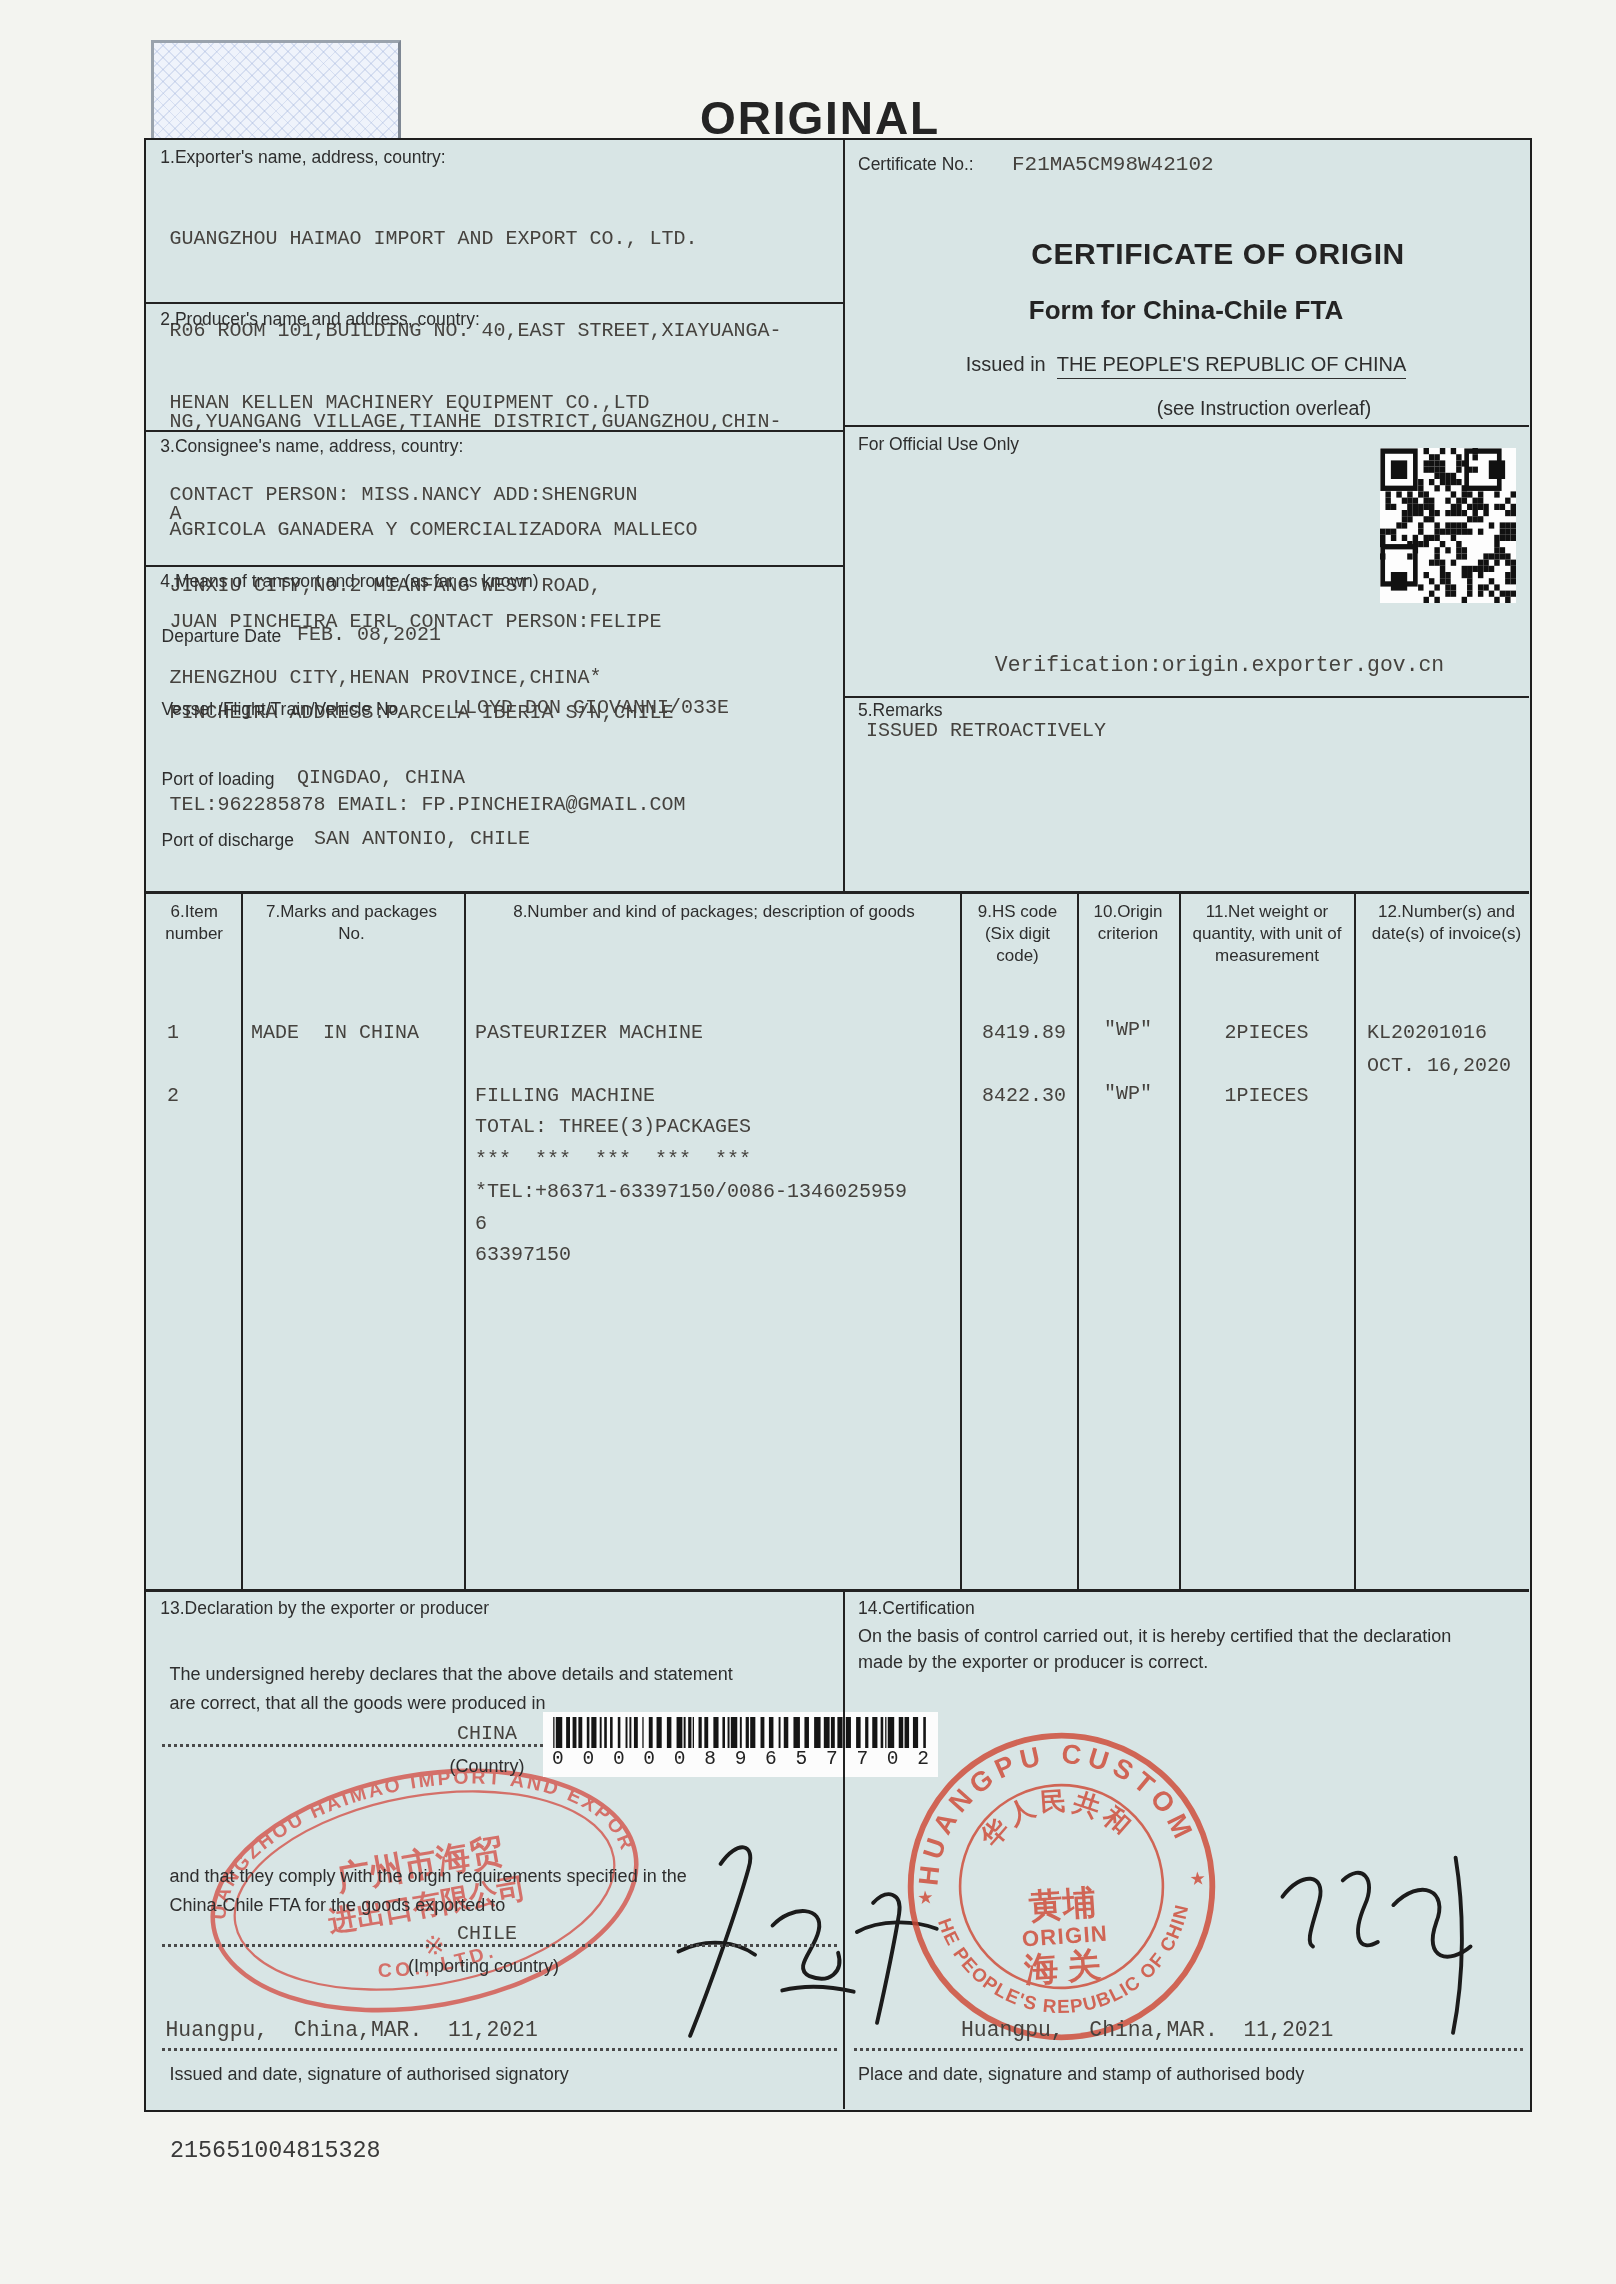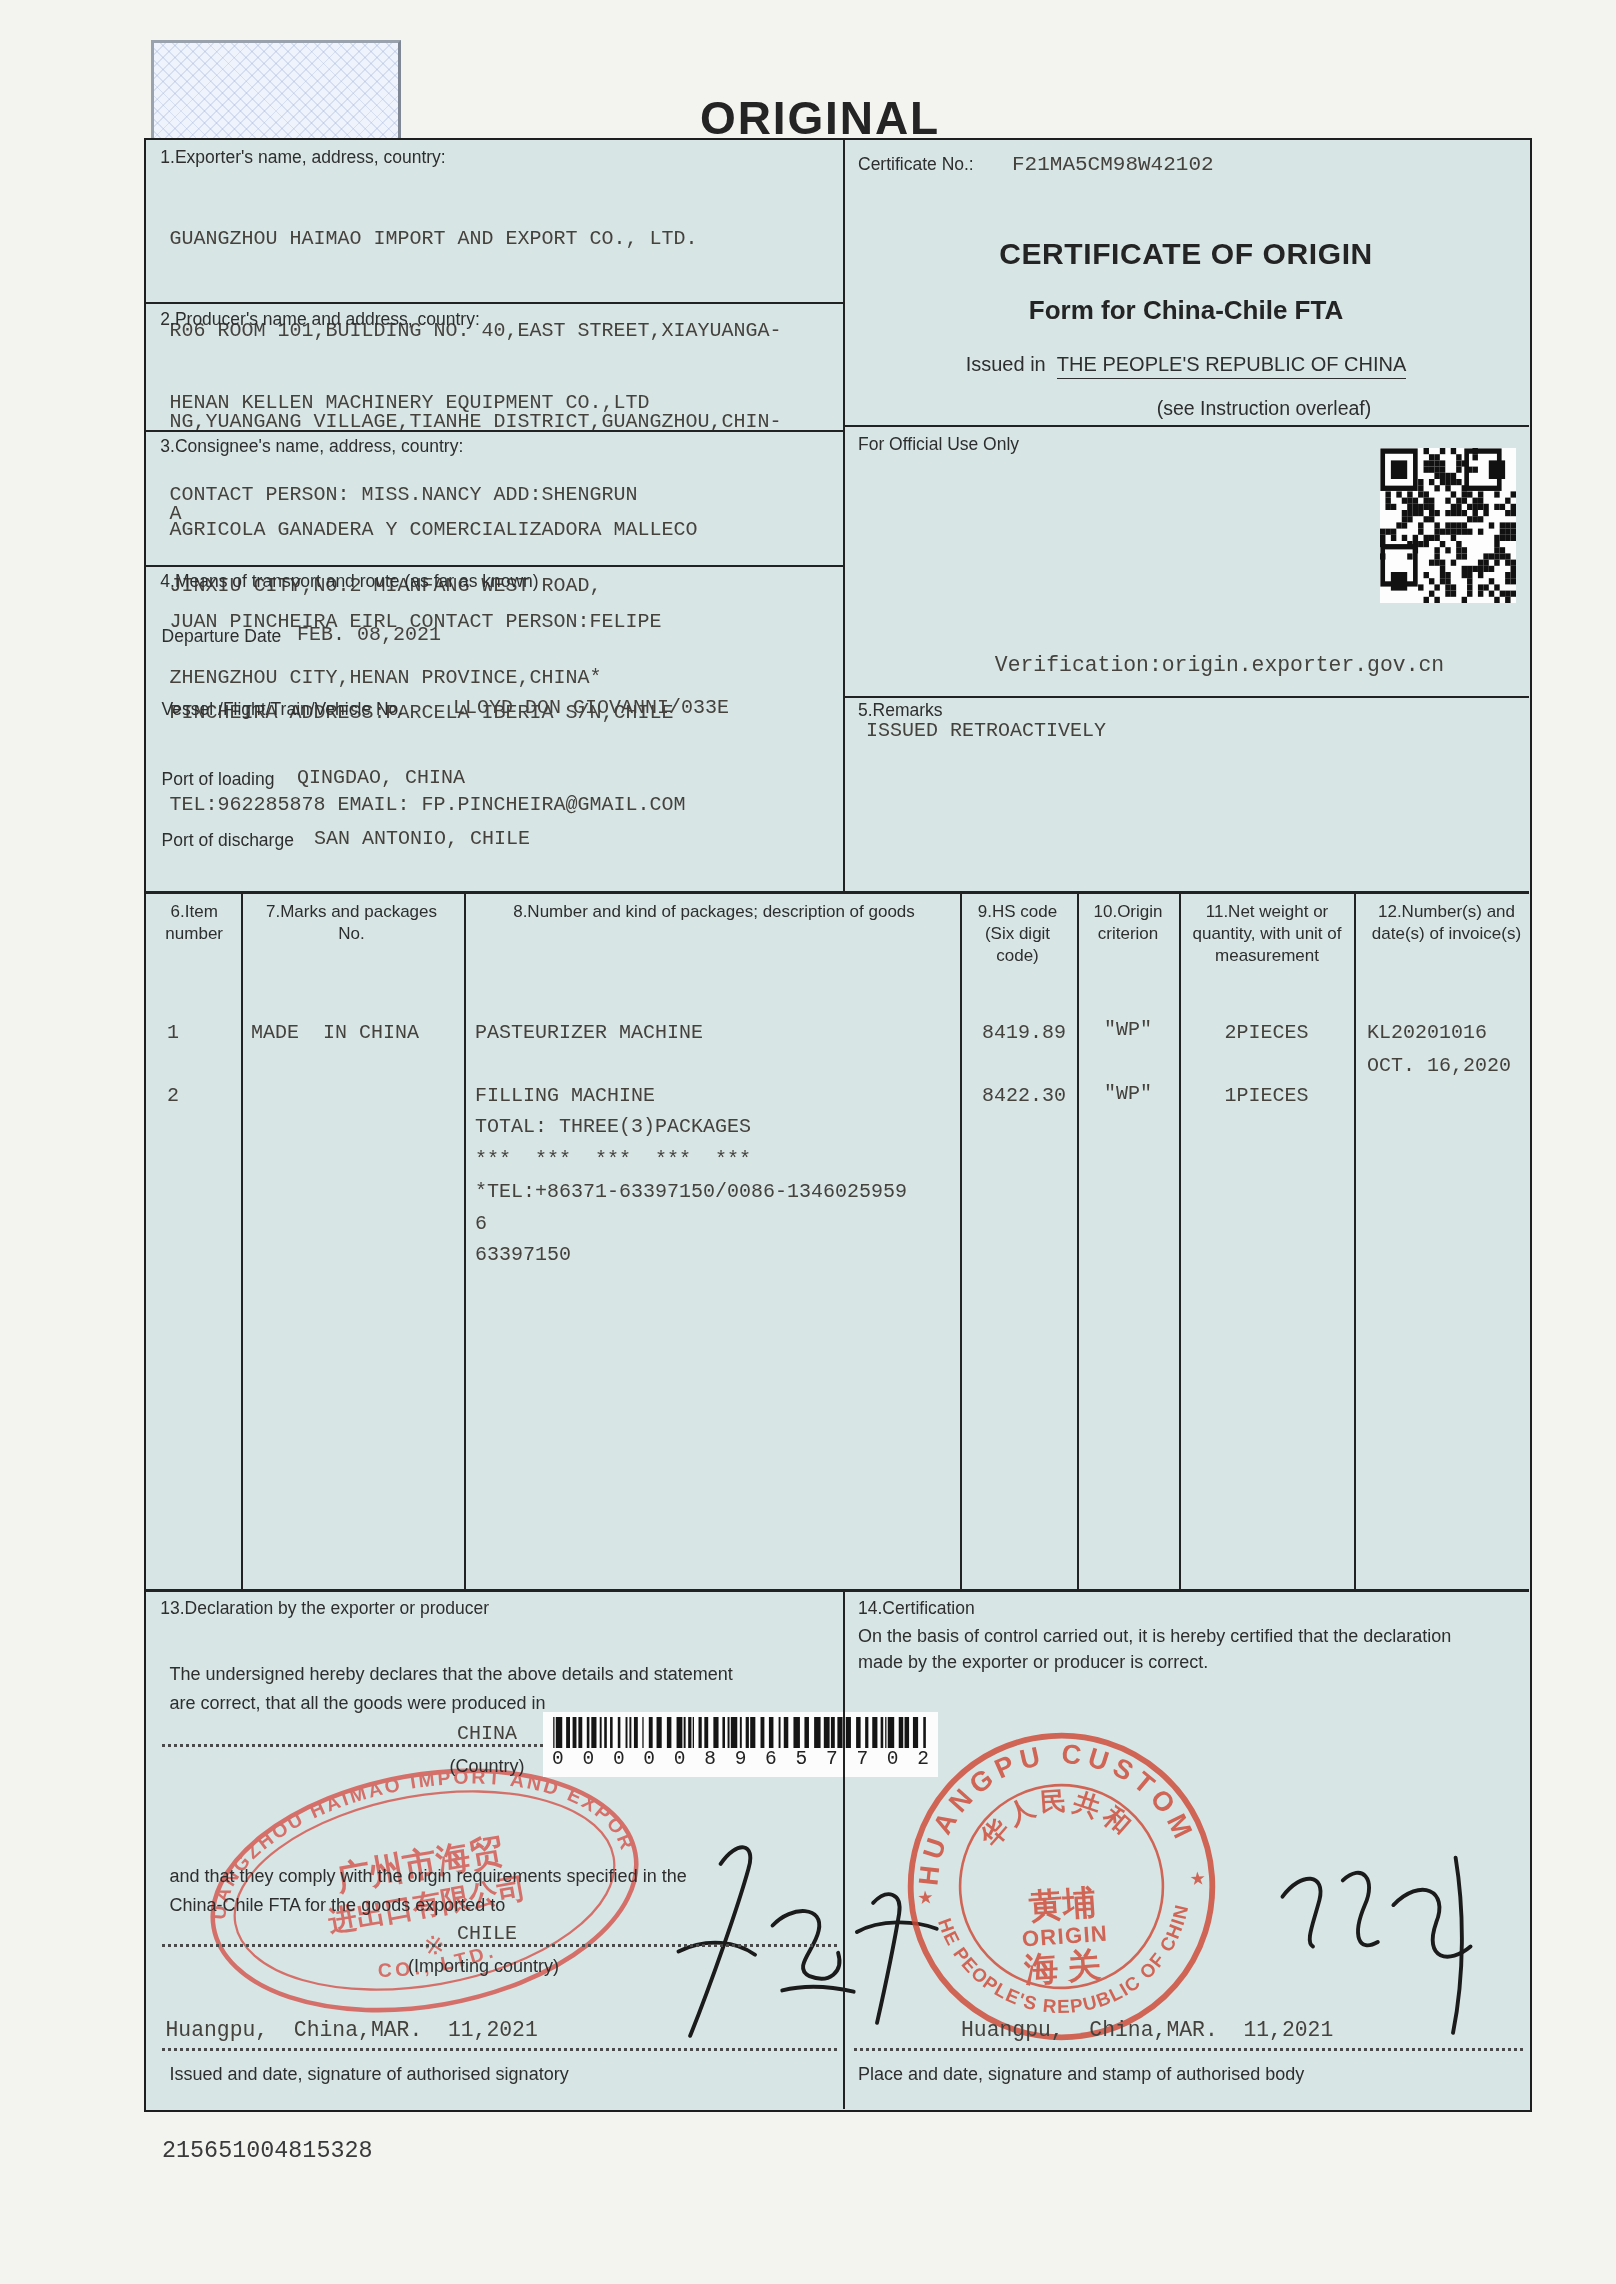--- a/index.html
+++ b/index.html
@@ -35,21 +35,21 @@
   .hline,.vline{position:absolute;background:#222;z-index:5;}
   .hline{height:1.9px;}
   .vline{width:1.9px;}
   .lbl{font-size:17.5px;color:#2e2e2e;z-index:3;}
   .lbl-sm{font-size:17px;line-height:22px;color:#2e2e2e;z-index:3;text-align:center;}
   .tw{font-family:"Liberation Mono",monospace;font-size:20px;color:#45423e;white-space:pre;z-index:3;}
   .twblock{font-family:"Liberation Mono",monospace;font-size:20px;line-height:30.5px;color:#45423e;white-space:pre;z-index:3;}
   .para{font-size:18px;line-height:29px;color:#2e2e2e;z-index:3;}
   .dotted{height:0;border-bottom:3.2px dotted #4a4a4a;z-index:2;}
   .center{text-align:center;}
-  .title1{font-size:30px;font-weight:bold;letter-spacing:0.6px;color:#242424;}
+  .title1{font-size:30px;font-weight:bold;letter-spacing:0.6px;color:#242424;margin-left:32px;}
   .title2{font-size:26px;font-weight:bold;color:#242424;}
   .issued{font-size:20px;color:#2e2e2e;}
   .issued .u{border-bottom:1.9px solid #2e2e2e;padding-bottom:3.2px;}
   .serial{font-family:"Liberation Mono",monospace;font-size:23.4px;color:#3a3a3a;}
   svg{position:absolute;overflow:visible;}
   .stamp-red{opacity:.82;}
   .barbox{background:#fcfcfc;z-index:4;}
   .bardigits{
     position:absolute;left:9px;right:9px;top:36px;
     display:flex;justify-content:space-between;
@@ -540,14 +540,14 @@
       <path d="M 292 35 C 305 115 306 215 288 305"></path>
     </g>
   </svg>
 
   <div class="abs tw" style="left:815px;top:1878px;font-size:21.4px;">Huangpu,  China,MAR.  11,2021</div>
   <div class="abs dotted" style="left:708px;top:1908px;width:669px;"></div>
   <div class="abs para" style="left:712px;top:1920px;">Place and date, signature and stamp of authorised body</div>
 
 </div>
 
-<div class="abs serial" style="left:162px;top:2138px;text-align:right;">215651004815328</div>
+<div class="abs serial" style="left:170px;top:2138px;text-align:right;">215651004815328</div>
 
 
 </body></html>

